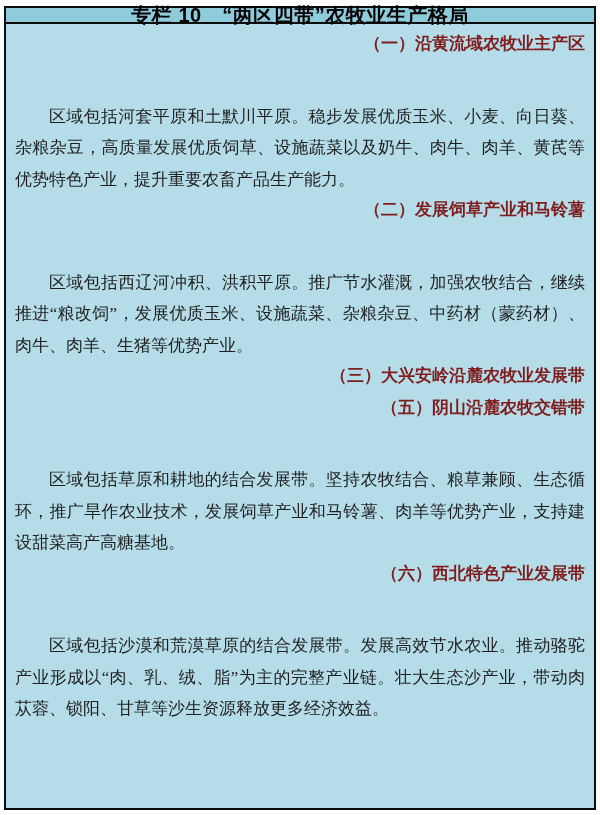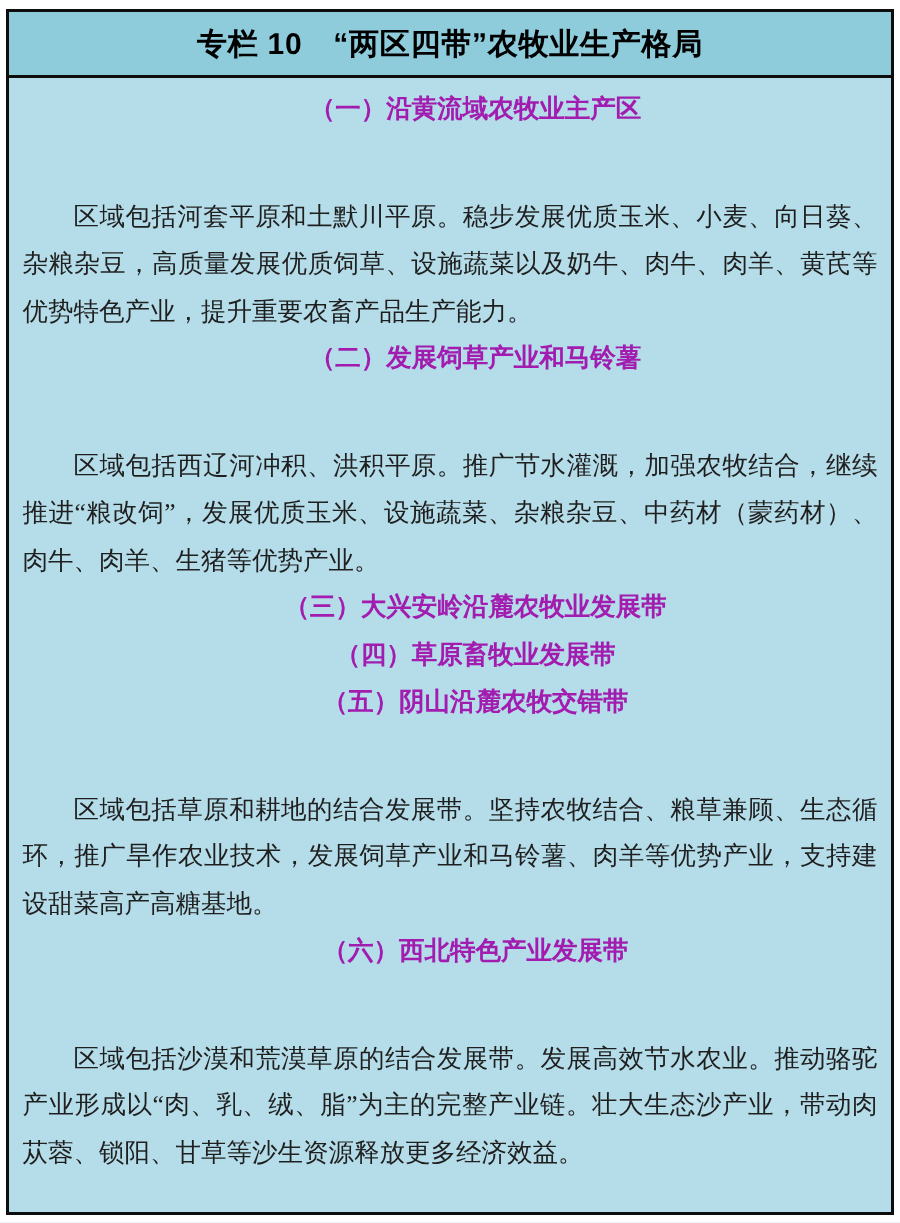--- a/index.html
+++ b/index.html
@@ -10,21 +10,21 @@
     overflow: hidden;
   }
   .column-box {
     position: absolute;
     left: 4px; top: 6px;
     width: 592px; height: 804px;
     border: 2.5px solid var(--border-color, #0d0d0d);
     background: var(--body-bg, #b5dce9);
   }
   .column-header {
-    height: 44px;
+    height: 16px;
     background: var(--header-bg, #8ecbdb);
     border-bottom: 2.5px solid var(--border-color, #0d0d0d);
     display: flex;
     align-items: center;
     justify-content: center;
   }
   .column-title {
     font-family: "Liberation Sans", "DejaVu Sans", sans-serif;
     font-weight: bold;
     font-size: 20px;
@@ -34,23 +34,24 @@
   }
   .column-body {
     padding: 5px 9px 0 9px;
     font-size: 17px;
     line-height: 31.5px;
     color: var(--text-color, #1f1f1f);
     text-align: justify;
   }
   .section-heading {
     font-weight: bold;
-    color: #a21caf;
+    color: #7f1d1d;
     text-indent: 2em;
-    text-align: center;
+    text-align: right;
+    font-family: Liberation Mono, monospace;
   }
   .section-paragraph {
     text-indent: 2em;
     margin-top: 40px;
   }
 </style>
 </head>
 <body>
 
 <div class="column-box">
@@ -66,21 +67,20 @@
   <div class="section">
     <div class="section-heading">（二）发展饲草产业和马铃薯</div>
     <div class="section-paragraph">区域包括西辽河冲积、洪积平原。推广节水灌溉，加强农牧结合，继续推进“粮改饲”，发展优质玉米、设施蔬菜、杂粮杂豆、中药材（蒙药材）、肉牛、肉羊、生猪等优势产业。</div>
   </div>
 
   <div class="section">
     <div class="section-heading">（三）大兴安岭沿麓农牧业发展带</div>
   </div>
 
   <div class="section">
-    <div class="section-heading">（四）草原畜牧业发展带</div>
   </div>
 
   <div class="section">
     <div class="section-heading">（五）阴山沿麓农牧交错带</div>
     <div class="section-paragraph">区域包括草原和耕地的结合发展带。坚持农牧结合、粮草兼顾、生态循环，推广旱作农业技术，发展饲草产业和马铃薯、肉羊等优势产业，支持建设甜菜高产高糖基地。</div>
   </div>
 
   <div class="section">
     <div class="section-heading">（六）西北特色产业发展带</div>
     <div class="section-paragraph">区域包括沙漠和荒漠草原的结合发展带。发展高效节水农业。推动骆驼产业形成以“肉、乳、绒、脂”为主的完整产业链。壮大生态沙产业，带动肉苁蓉、锁阳、甘草等沙生资源释放更多经济效益。</div>

